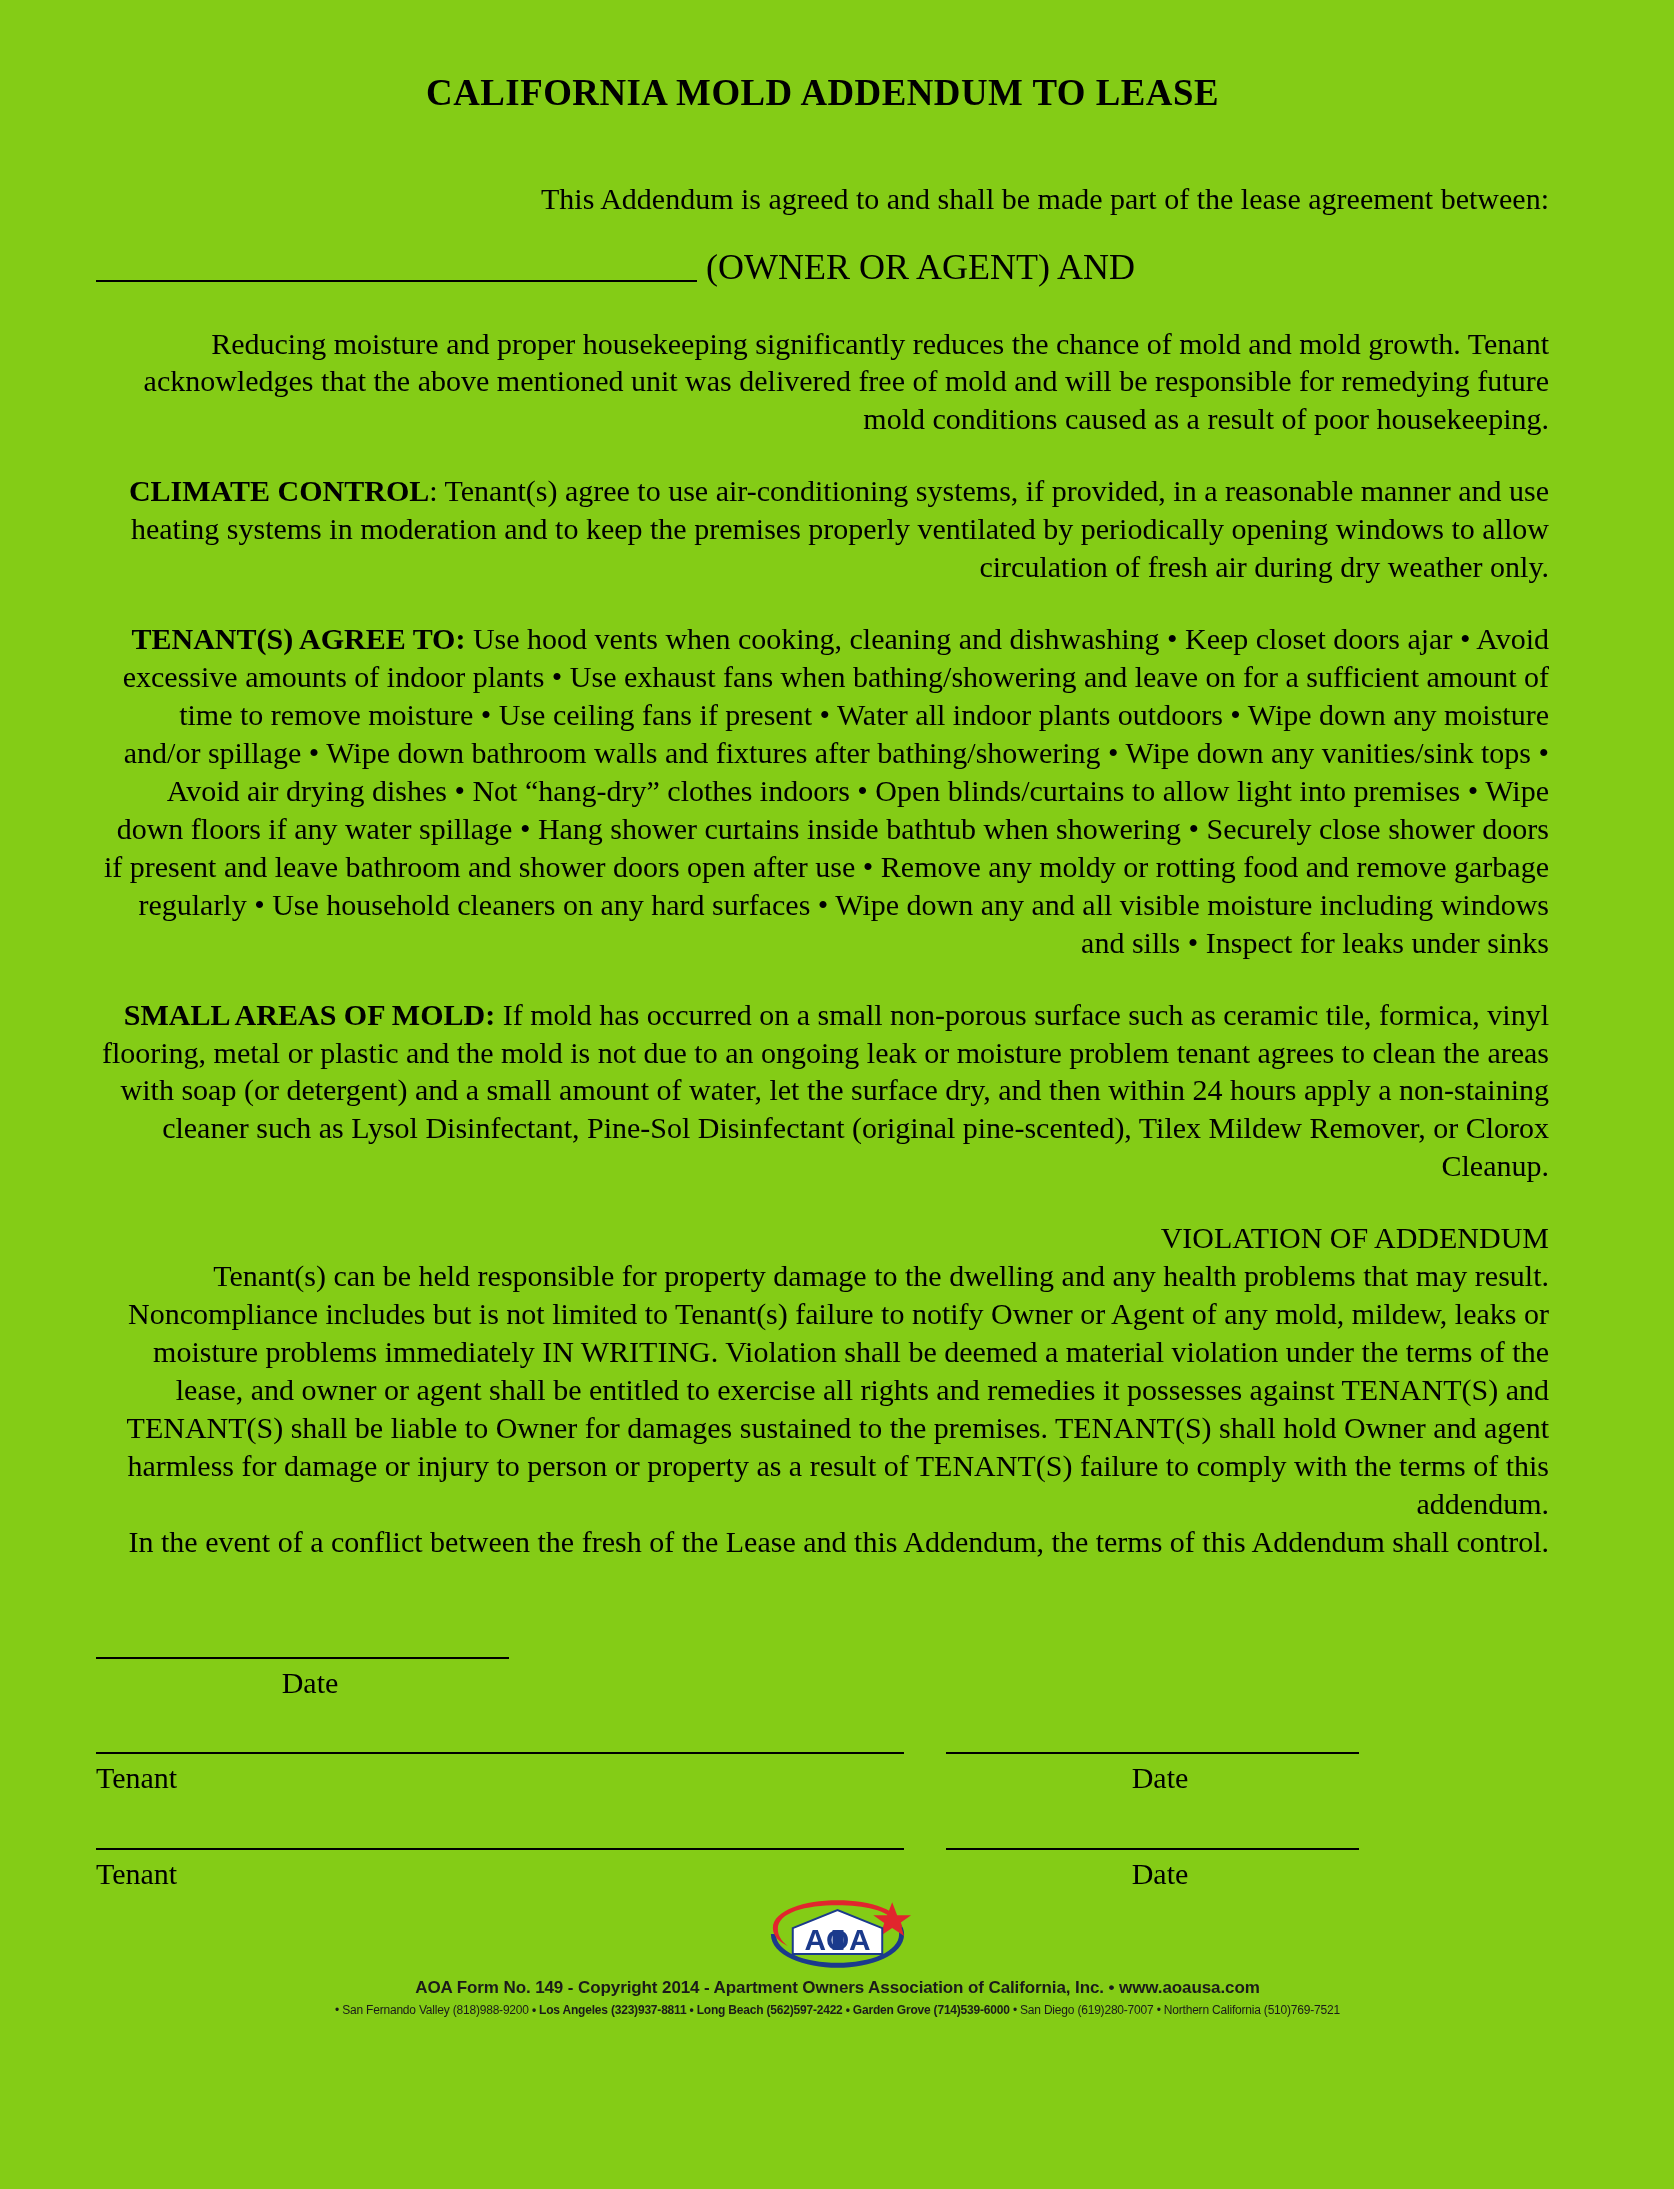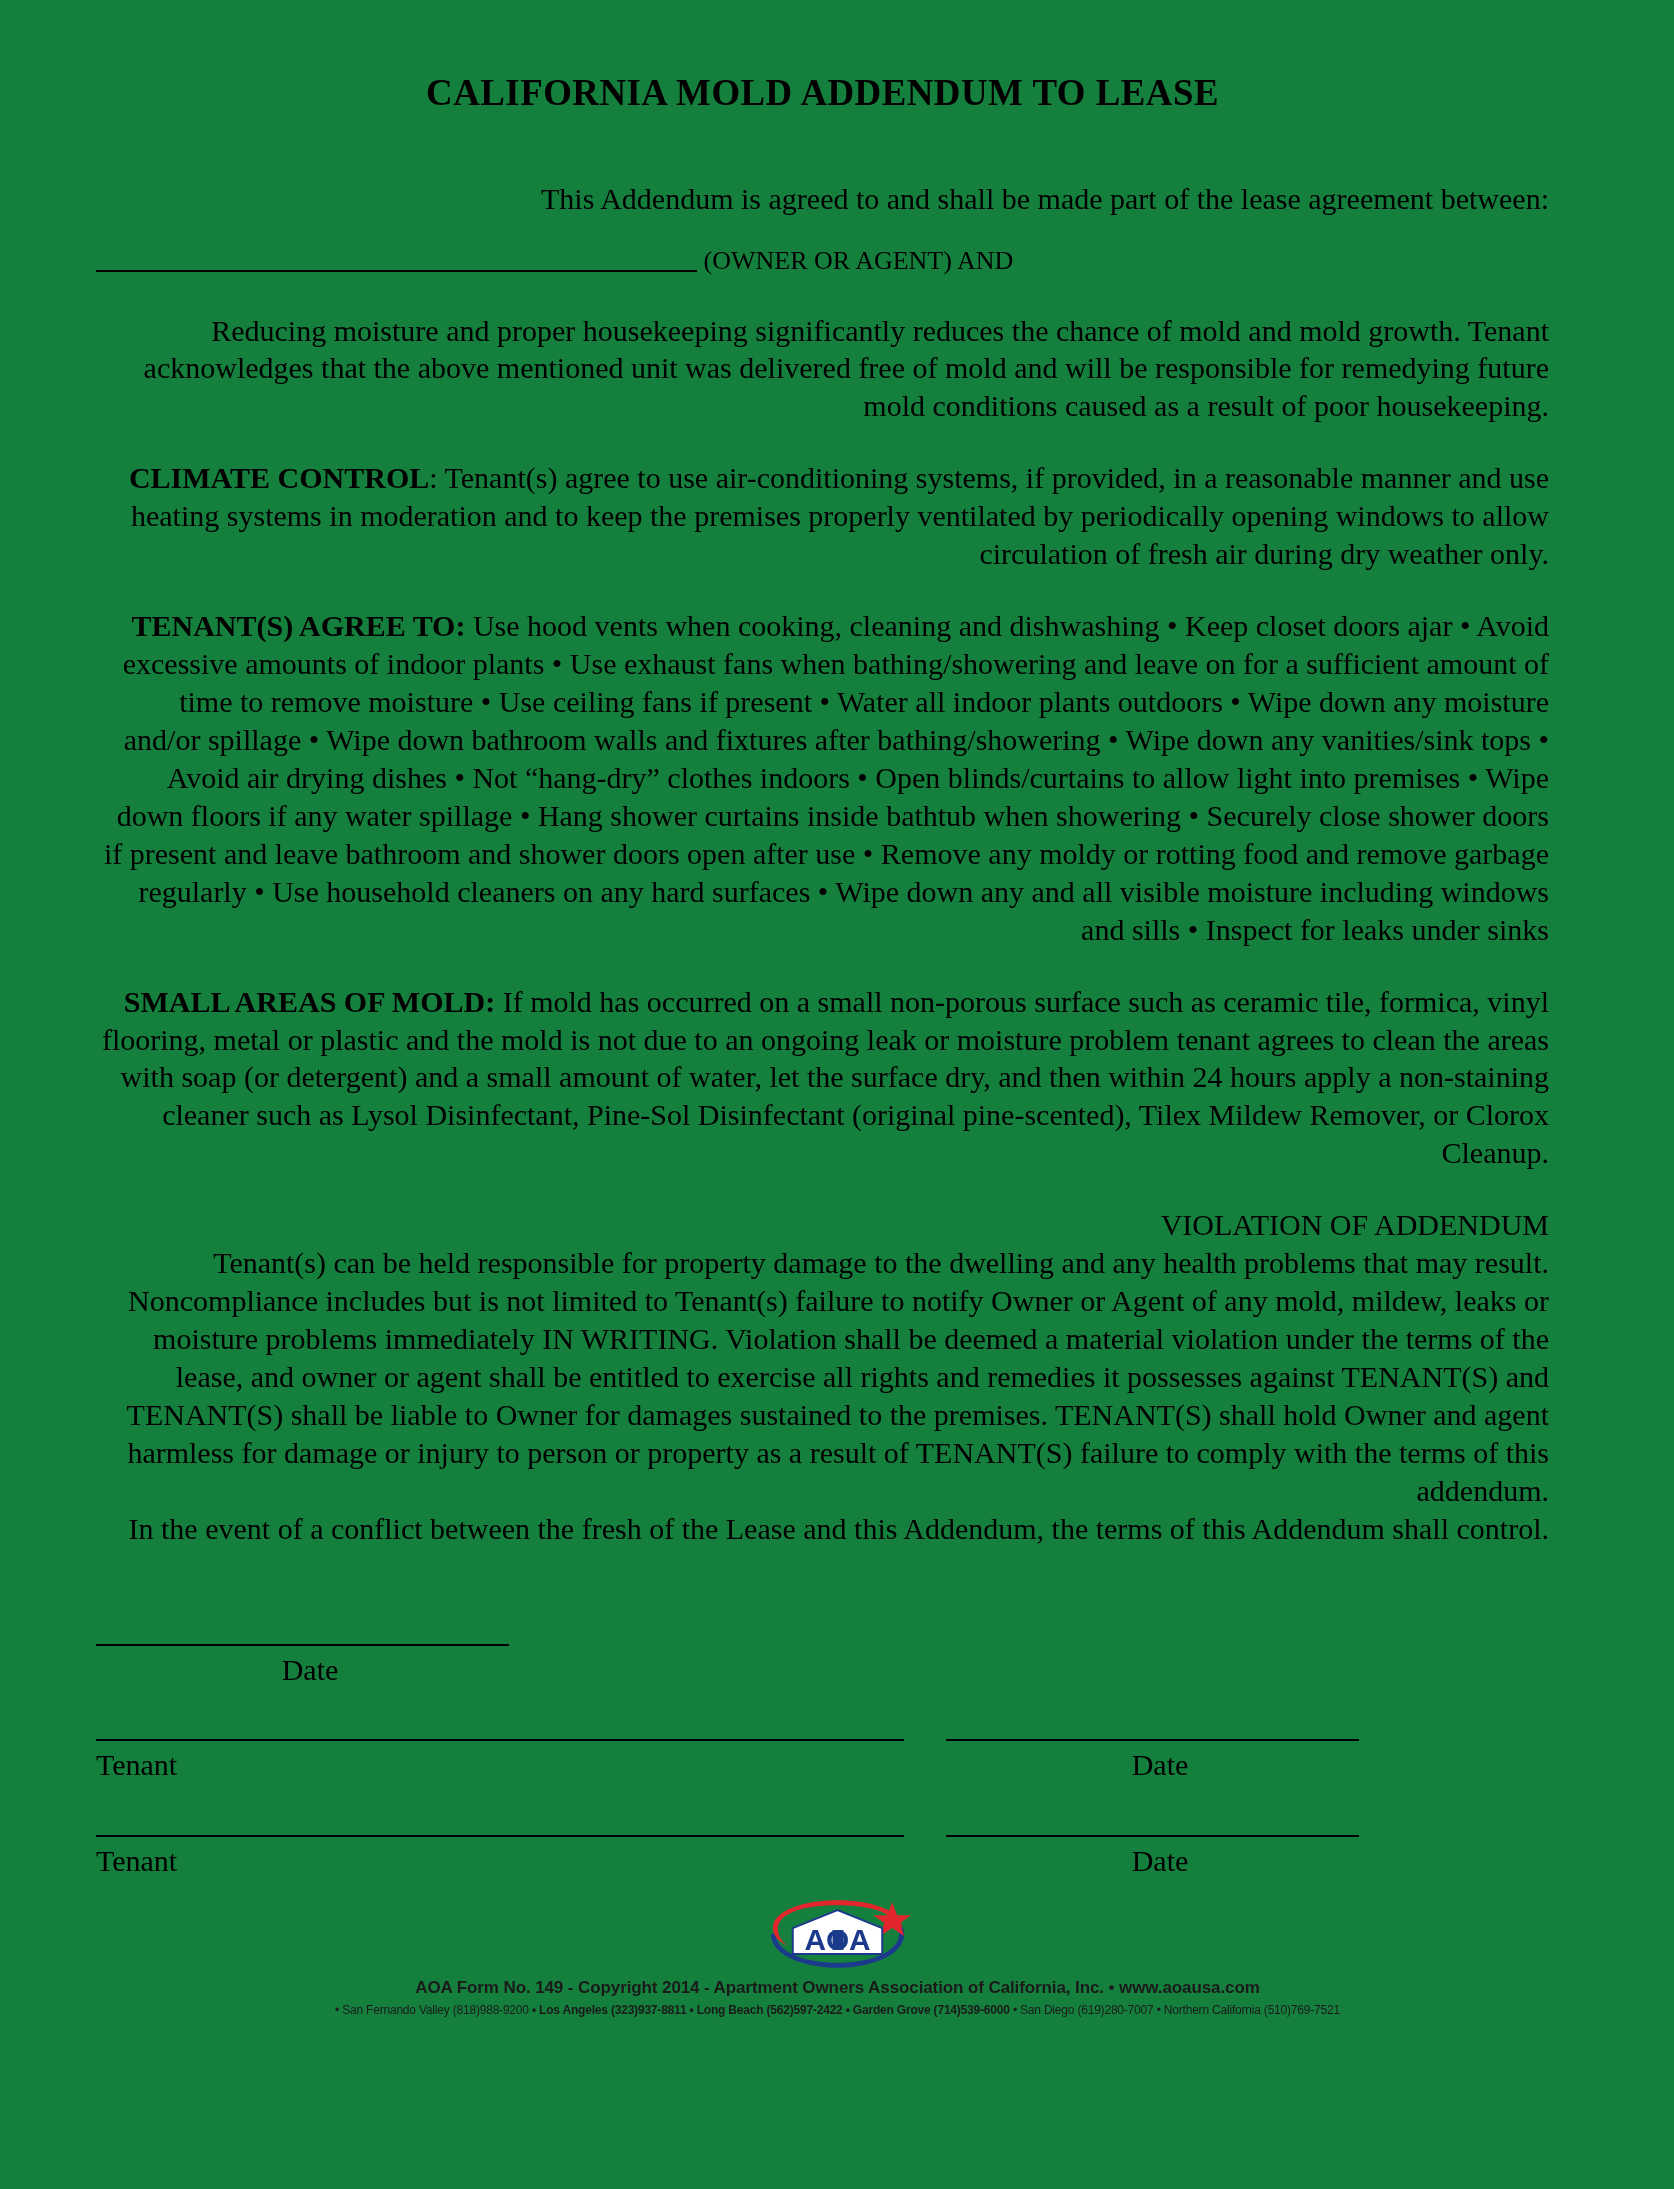--- a/index.html
+++ b/index.html
@@ -8,21 +8,21 @@
     background: #ffffff;
   }
   body {
     font-family: "Liberation Serif", "DejaVu Serif", serif;
     color: #000000;
   }
   .page {
     position: relative;
     width: 1675px;
     height: 2189px;
-    background: #15803d;
+    background: #84cc16;
     box-sizing: border-box;
     padding: 0;
     overflow: hidden;
   }
   .content {
     position: absolute;
     left: 96px;
     top: 0;
     width: 1453px;
   }
@@ -49,21 +49,21 @@
     text-align: right;
     word-spacing: 0px;
   }
   .intro {
     padding-top: 66px;
   }
 
   
   .fill-block {
     padding-top: 26px;
-    font-size: 26px;
+    font-size: 36px;
     line-height: 1.30;
   }
   .fill-line {
     white-space: nowrap;
     display: block;
   }
   .ul-seg {
     display: inline-block;
     border-bottom: 2px solid #000;
     vertical-align: -3px;

